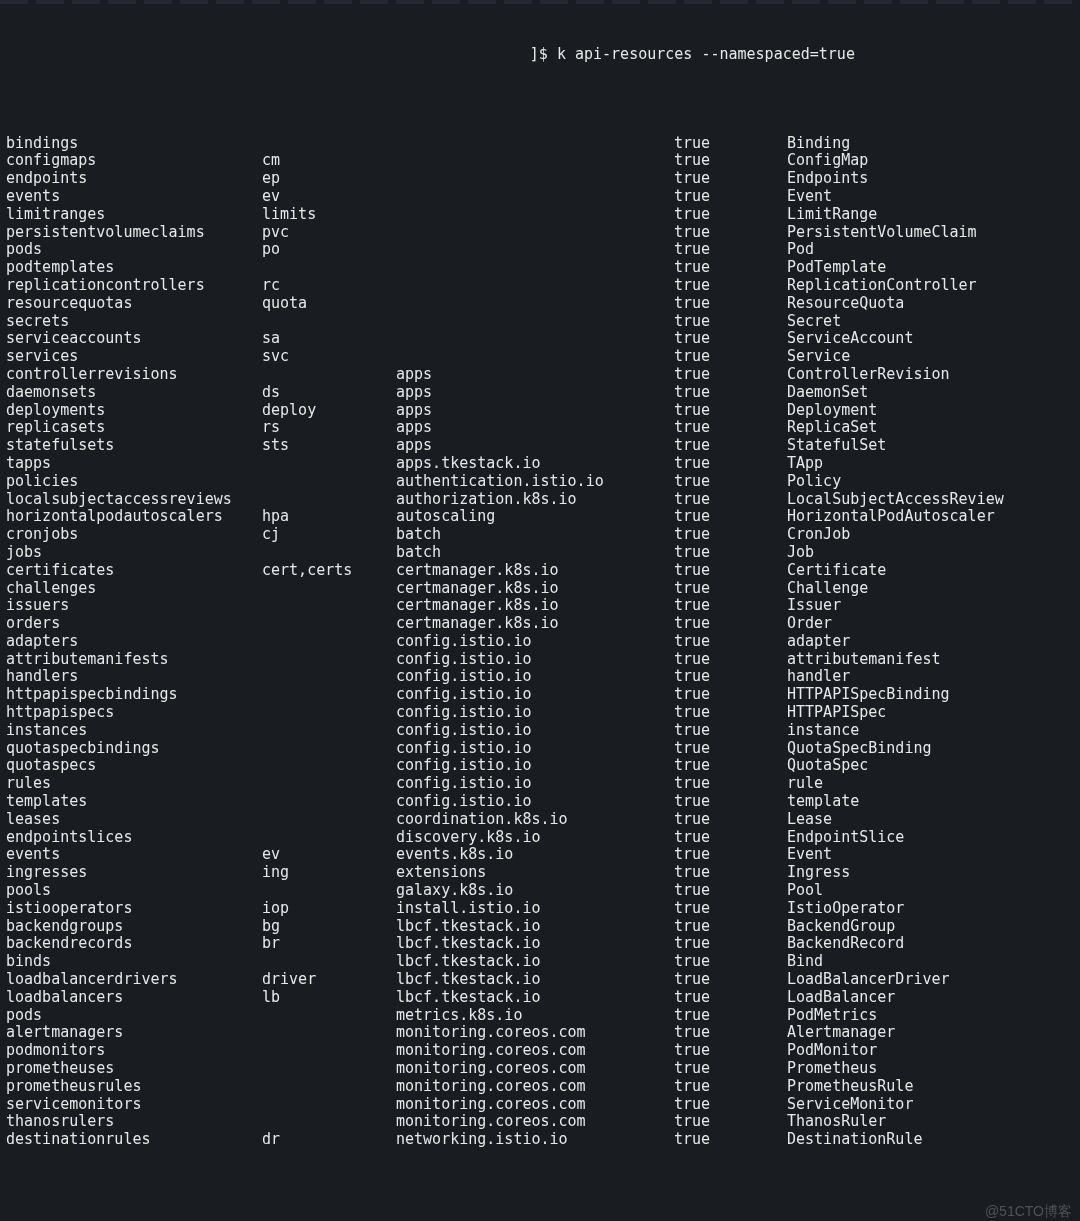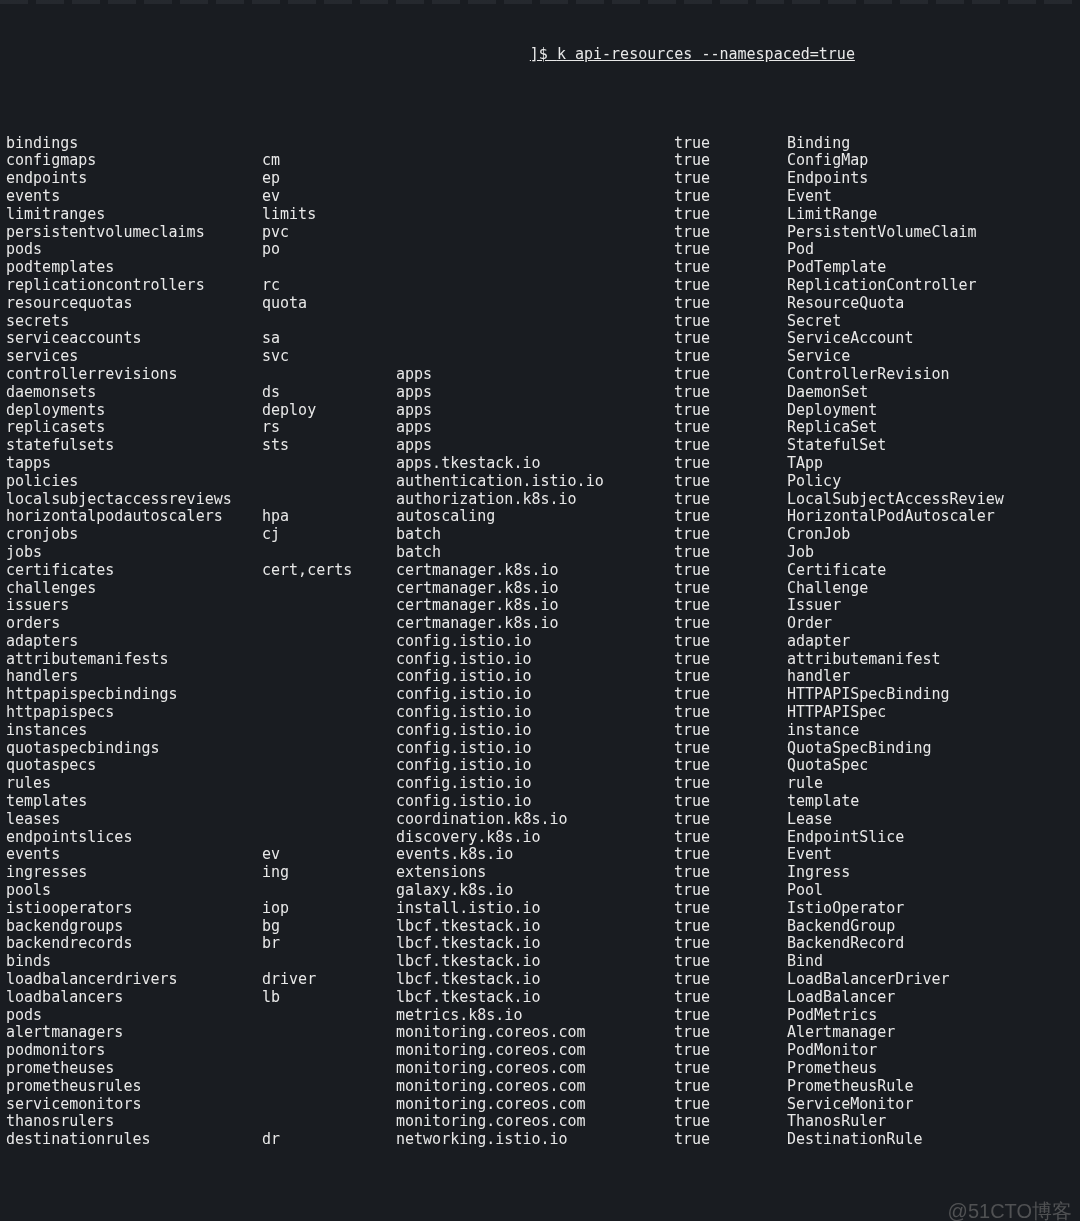--- a/index.html
+++ b/index.html
@@ -3,28 +3,28 @@
 <meta charset="utf-8">
 <style>
   html,body{margin:0;padding:0;background:#191c21;color:#e8e8e8;}
   body{width:1080px;height:1221px;overflow:hidden;position:relative;
        font-family:Menlo,Consolas,"DejaVu Sans Mono",monospace;
        font-size:15px;line-height:17.8px;letter-spacing:0;}
   .term{padding:6px 6px 0 6px;white-space:pre;}
   .prompt-line{color:#e8e8e8;}
   .cmd{color:#e8e8e8;}
   .header{}
-  .row{display:block;text-decoration:underline;}
+  .row{display:block;}
   .c-name {display:inline-block;width:256px;}
   .c-short{display:inline-block;width:134px;}
   .c-api  {display:inline-block;width:278px;}
   .c-ns   {display:inline-block;width:113px;}
   .c-kind {display:inline-block;}
   .watermark{position:absolute;right:8px;bottom:0;color:#7d7d7d;opacity:.55;
-             font-family:Arial,Helvetica,sans-serif;font-size:20px;
+             font-family:Arial,Helvetica,sans-serif;font-size:14px;
              pointer-events:none;}
   
   .topbar{height:4px;background:
     repeating-linear-gradient(90deg,#3b3f46 0 28px,#191c21 28px 36px);
     opacity:.35;}
 </style>
 </head>
 <body>
 
 <div class="topbar"></div>

